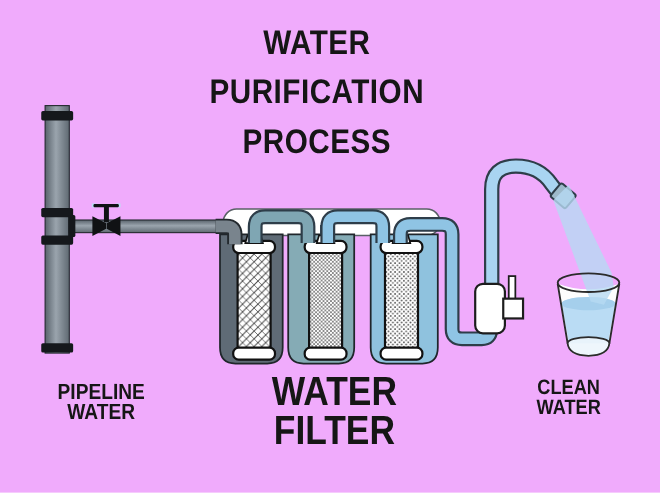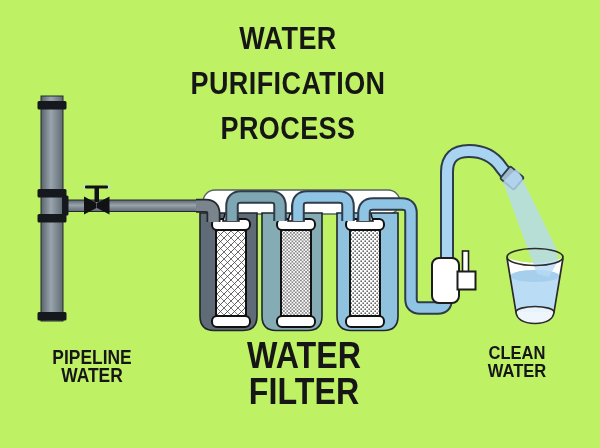--- a/index.html
+++ b/index.html
@@ -1,16 +1,16 @@
 <!DOCTYPE html>
 <html><head>
 <meta charset="utf-8">
 <style>
   html,body{margin:0;padding:0;background:#fff;}
-  #stage{position:relative;width:600px;height:448px;background:#bef264;overflow:hidden;
+  #stage{position:relative;width:600px;height:448px;background:#f0abfc;overflow:hidden;
          font-family:"Liberation Sans", sans-serif;}
   #art{position:absolute;left:0;top:0;}
   .txt{position:absolute;text-align:center;font-weight:bold;color:#161616;
        transform:scaleX(.87);transform-origin:center top;white-space:nowrap;}
   .title{left:138px;top:16px;width:300px;font-size:31px;line-height:45px;letter-spacing:.5px;}
   .lbl-pipeline{left:-8px;top:348px;width:200px;font-size:20px;line-height:18px;}
   .lbl-filter{left:154px;top:338px;width:300px;font-size:37px;line-height:36px;}
   .lbl-clean{left:417px;top:344px;width:200px;font-size:19px;line-height:18px;}
 </style>
 </head>

